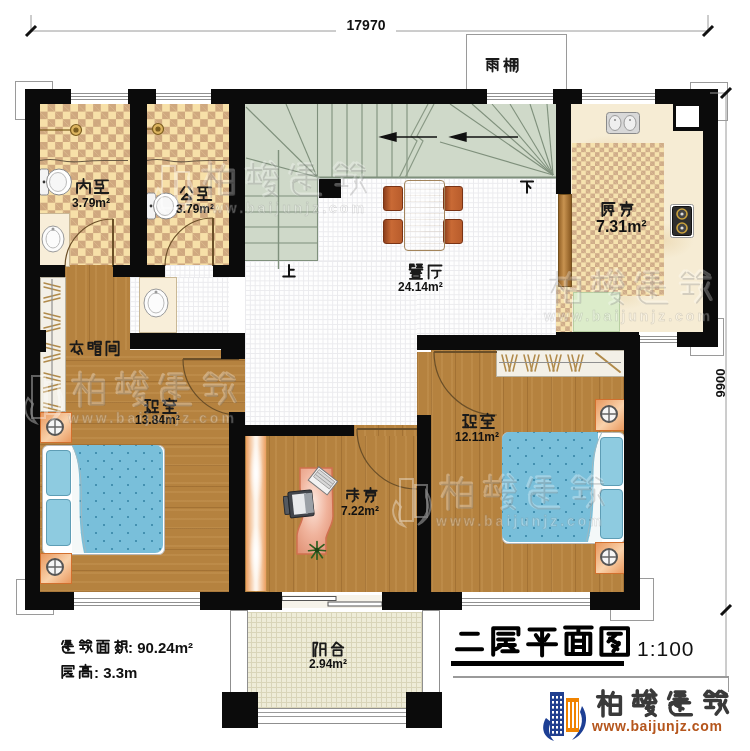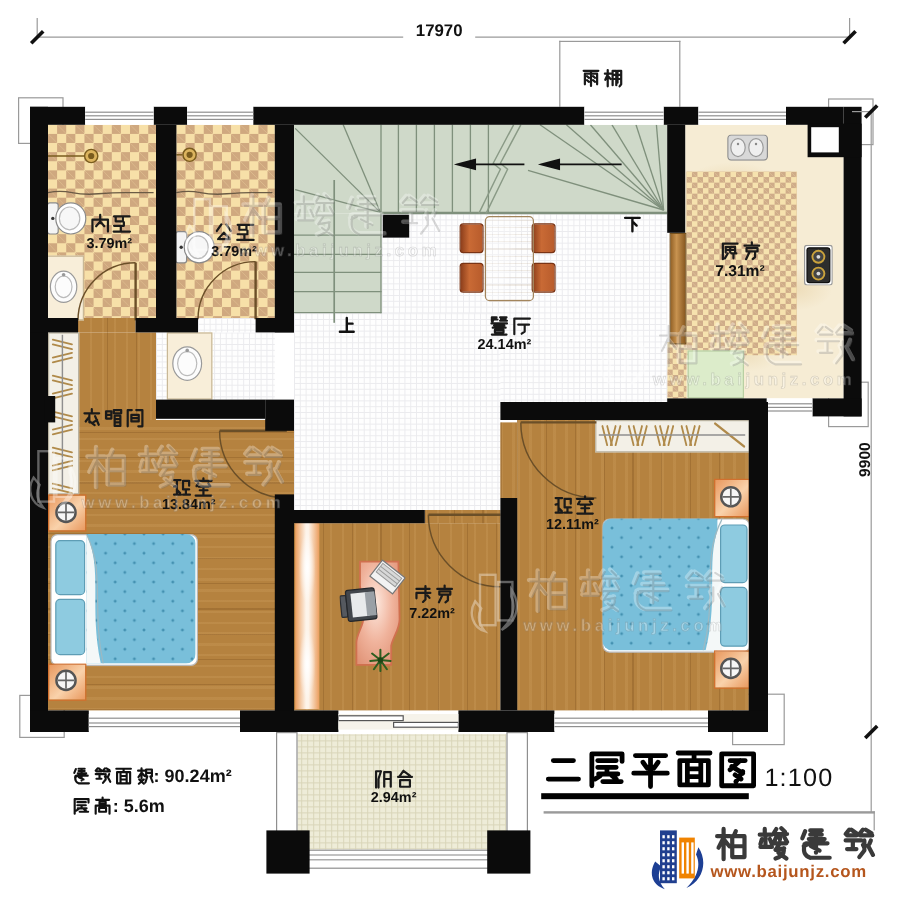--- a/index.html
+++ b/index.html
@@ -356,28 +356,28 @@
       <path d="M14,12 H86 M14,12 V88 M86,12 V30 M28,28 H72 M28,44 H72 M50,44 V58 M30,60 H76 M22,72 L34,64 M40,78 H84 M62,64 L72,72" transform="translate(60,664) scale(0.1600)" fill="none" stroke="#111" stroke-width="11.2" stroke-linecap="round" stroke-linejoin="round"></path>
       <path d="M50,4 V12 M16,16 H84 M34,26 H66 M34,26 V38 H66 V26 M14,46 H86 M14,46 V88 M86,46 V88 M32,58 H68 M32,58 V78 H68 V58 M32,78 H68" transform="translate(77.5,664) scale(0.1600)" fill="none" stroke="#111" stroke-width="11.2" stroke-linecap="round" stroke-linejoin="round"></path>
       <path d="M26,28 H74 M14,72 H86" transform="translate(452,624) scale(0.3500)" fill="none" stroke="#000" stroke-width="11.4" stroke-linecap="round" stroke-linejoin="round"></path>
       <path d="M14,12 H86 M14,12 V88 M86,12 V30 M28,28 H72 M28,44 H72 M50,44 V58 M30,60 H76 M22,72 L34,64 M40,78 H84 M62,64 L72,72" transform="translate(488.3,624) scale(0.3500)" fill="none" stroke="#000" stroke-width="11.4" stroke-linecap="round" stroke-linejoin="round"></path>
       <path d="M14,16 H86 M32,32 L42,46 M68,32 L58,46 M10,58 H90 M50,16 V90" transform="translate(524.6,624) scale(0.3500)" fill="none" stroke="#000" stroke-width="11.4" stroke-linecap="round" stroke-linejoin="round"></path>
       <path d="M12,10 H88 M50,10 V28 M16,28 H84 M16,28 V86 M84,28 V86 M16,86 H84 M34,28 V86 M66,28 V86 M34,48 H66 M34,66 H66" transform="translate(560.9,624) scale(0.3500)" fill="none" stroke="#000" stroke-width="11.4" stroke-linecap="round" stroke-linejoin="round"></path>
       <path d="M12,12 H88 M88,12 V88 M12,88 H88 M12,12 V88 M32,28 H68 M56,28 L32,50 M36,42 L62,58 M44,62 L58,72 M62,54 L46,78" transform="translate(597.1999999999999,624) scale(0.3500)" fill="none" stroke="#000" stroke-width="11.4" stroke-linecap="round" stroke-linejoin="round"></path>
     </svg>
     <div class="abs" style="left:72px;top:196px;width:80px;color:#111;font-weight:bold;font-size:12px;">3.79m²</div>
     <div class="abs" style="left:176px;top:202px;width:80px;color:#111;font-weight:bold;font-size:12px;">3.79m²</div>
-    <div class="abs" style="left:596px;top:218px;width:80px;color:#111;font-weight:bold;font-size:13px;">7.31m²</div>
+    <div class="abs" style="left:596px;top:218px;width:80px;color:#111;font-weight:bold;font-size:16px;">7.31m²</div>
     <div class="abs" style="left:398px;top:280px;width:80px;color:#111;font-weight:bold;font-size:12px;">24.14m²</div>
     <div class="abs" style="left:135px;top:413px;width:80px;color:#111;font-weight:bold;font-size:12px;">13.84m²</div>
     <div class="abs" style="left:341px;top:504px;width:80px;color:#111;font-weight:bold;font-size:12px;">7.22m²</div>
     <div class="abs" style="left:455px;top:430px;width:80px;color:#111;font-weight:bold;font-size:12px;">12.11m²</div>
     <div class="abs" style="left:309px;top:657px;width:80px;color:#111;font-weight:bold;font-size:12px;">2.94m²</div>
     <div class="abs" style="left:128px;top:639px;width:120px;color:#111;font-weight:bold;font-size:15px;">: 90.24m²</div>
-    <div class="abs" style="left:94px;top:664px;width:120px;color:#111;font-weight:bold;font-size:15px;">: 5.6m</div>
+    <div class="abs" style="left:94px;top:664px;width:120px;color:#111;font-weight:bold;font-size:15px;">: 3.3m</div>
     <div class="abs" style="left:637px;top:637px;width:80px;color:#111;font-weight:bold;font-size:21px;font-weight:normal;letter-spacing:1px;">1:100</div>
     <div class="abs" style="left:451px;top:661px;width:173px;height:5px;background:#000;"></div>
     <div class="abs" style="left:453px;top:676px;width:276px;height:2px;background:#9a9a9a;"></div>
     <div class="abs" style="left:728px;top:676px;width:1px;height:16px;background:#9a9a9a;"></div>
     <svg class="abs" style="left:538px;top:684px;" width="52" height="60" viewBox="0 0 52 60">
       <path d="M8,34 C2,44 6,54 16,57 C10,50 10,44 13,38 Z" fill="#1d3f94"></path>
       <path d="M44,22 C52,34 48,50 34,56 C44,46 46,36 42,28 Z" fill="#1d3f94"></path>
       <rect x="12" y="8" width="14" height="44" fill="#203f8f"></rect>
       <g fill="#fff">
         <rect x="14" y="12" width="2" height="2.6"></rect>

